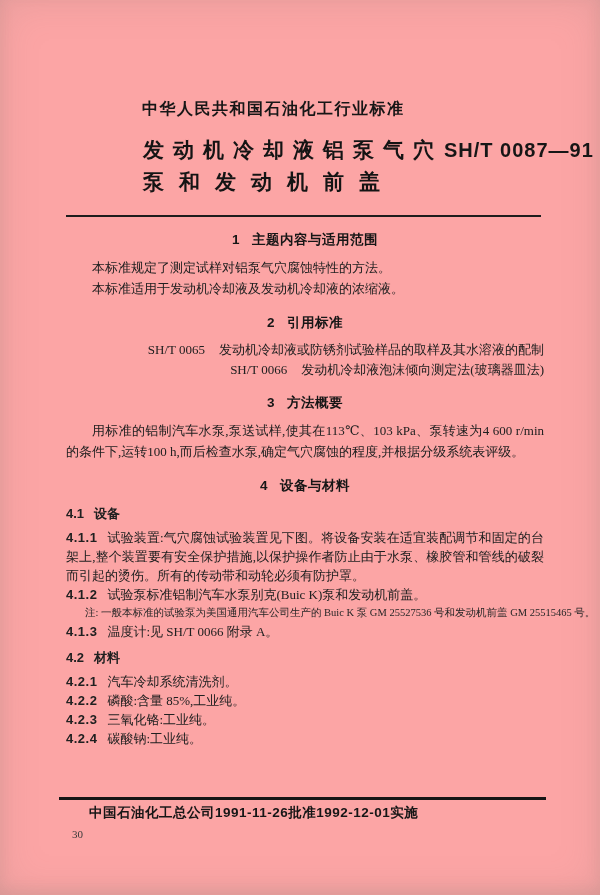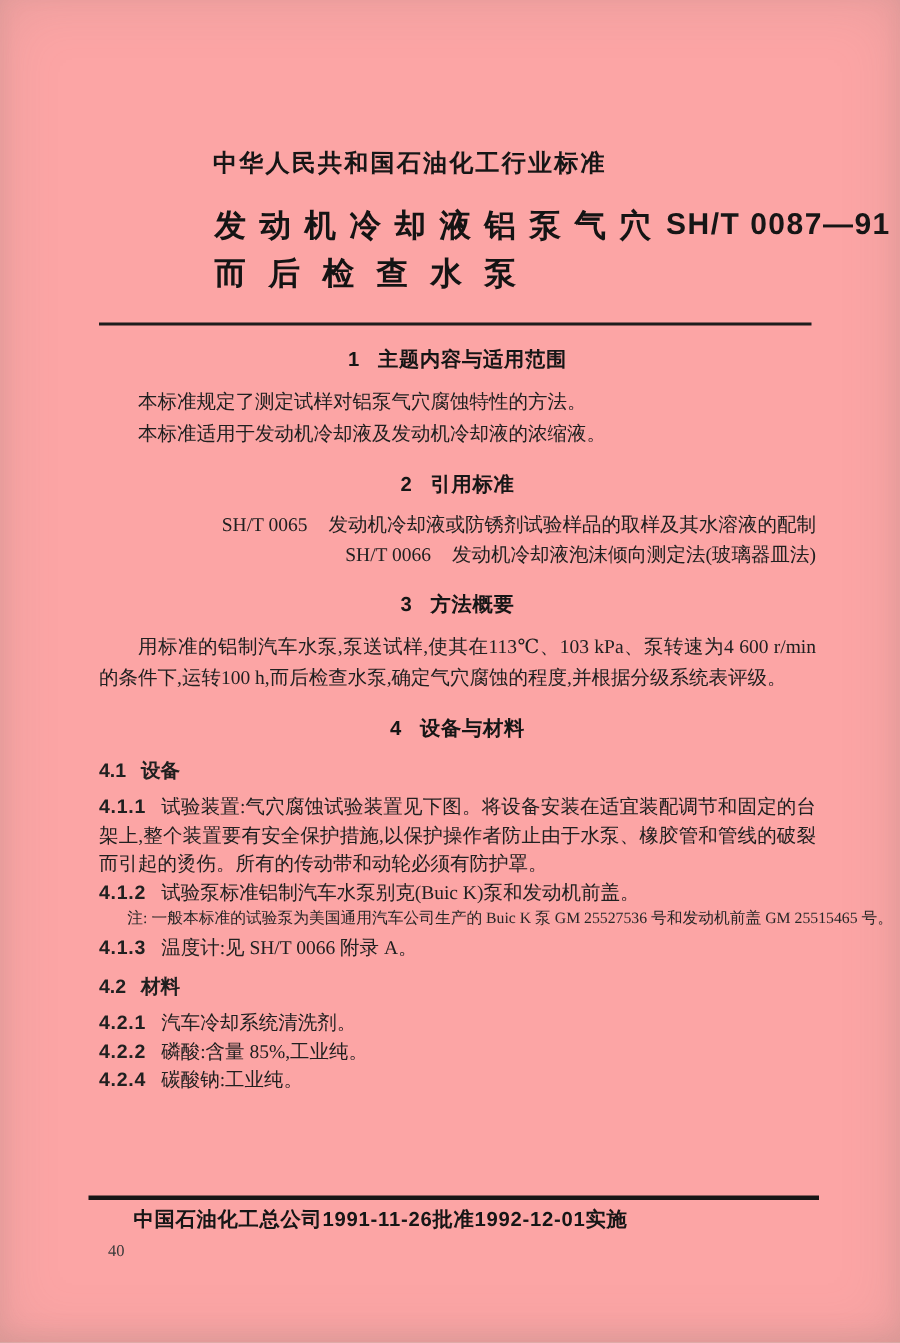--- a/index.html
+++ b/index.html
@@ -81,21 +81,21 @@
     font-size:11px;color:#3a3a3a;
   }
 </style>
 </head>
 <body>
 
 <div class="page">
 
   <div class="std-org">中华人民共和国石油化工行业标准</div>
   <div class="doc-title line1">发动机冷却液铝泵气穴</div>
-  <div class="doc-title line2">而后检查水泵</div>
+  <div class="doc-title line2">泵和发动机前盖</div>
   <div class="std-number">SH/T 0087—91</div>
   <div class="rule-top"></div>
 
   <div class="content">
 
     <h3 class="sec-h">
       <span class="num">1</span><span>主题内容与适用范围</span>
     </h3>
     <p class="para">本标准规定了测定试样对铝泵气穴腐蚀特性的方法。</p>
     <p class="para">本标准适用于发动机冷却液及发动机冷却液的浓缩液。</p>
@@ -138,25 +138,28 @@
       <span class="cnum">4.2</span><span>材料</span>
     </p>
 
     <p class="clause">
       <span class="cnum">4.2.1</span><span>汽车冷却系统清洗剂。</span>
     </p>
     <p class="clause">
       <span class="cnum">4.2.2</span><span>磷酸:含量 85%,工业纯。</span>
     </p>
     <p class="clause">
+      <span class="cnum">4.2.3</span><span>三氧化铬:工业纯。</span>
+    </p>
+    <p class="clause">
       <span class="cnum">4.2.4</span><span>碳酸钠:工业纯。</span>
     </p>
 
   </div>
 
   <div class="rule-bottom"></div>
   <div class="footer-row">
     <span>中国石油化工总公司1991-11-26批准</span>
     <span>1992-12-01实施</span>
   </div>
-  <div class="page-num">40</div>
+  <div class="page-num">30</div>
 
 </div>
 
 </body></html>

